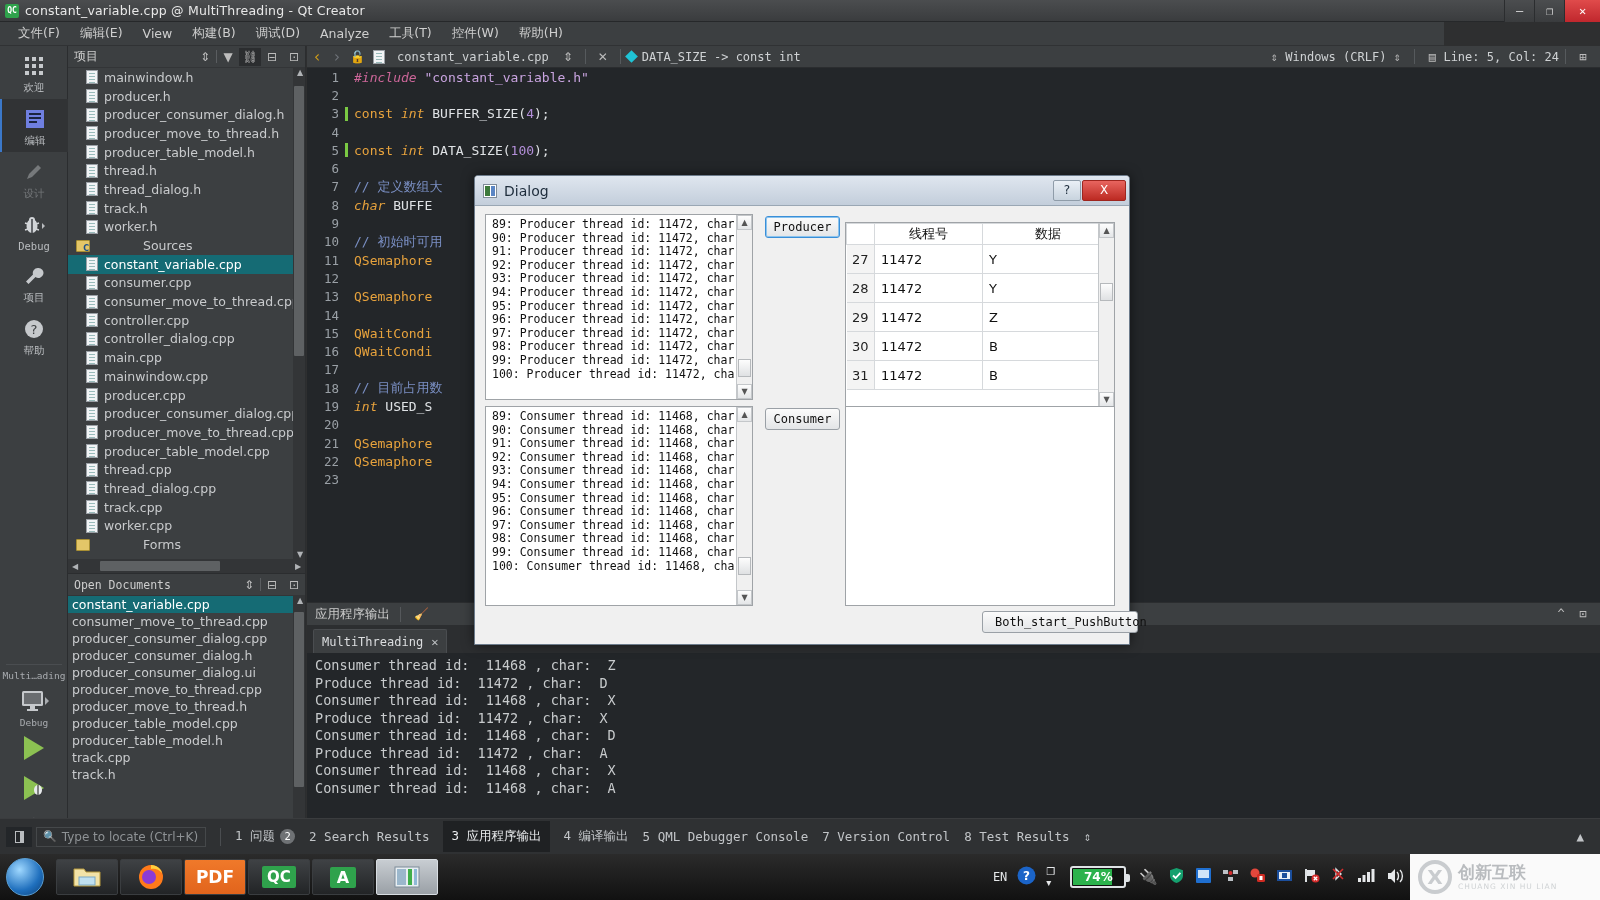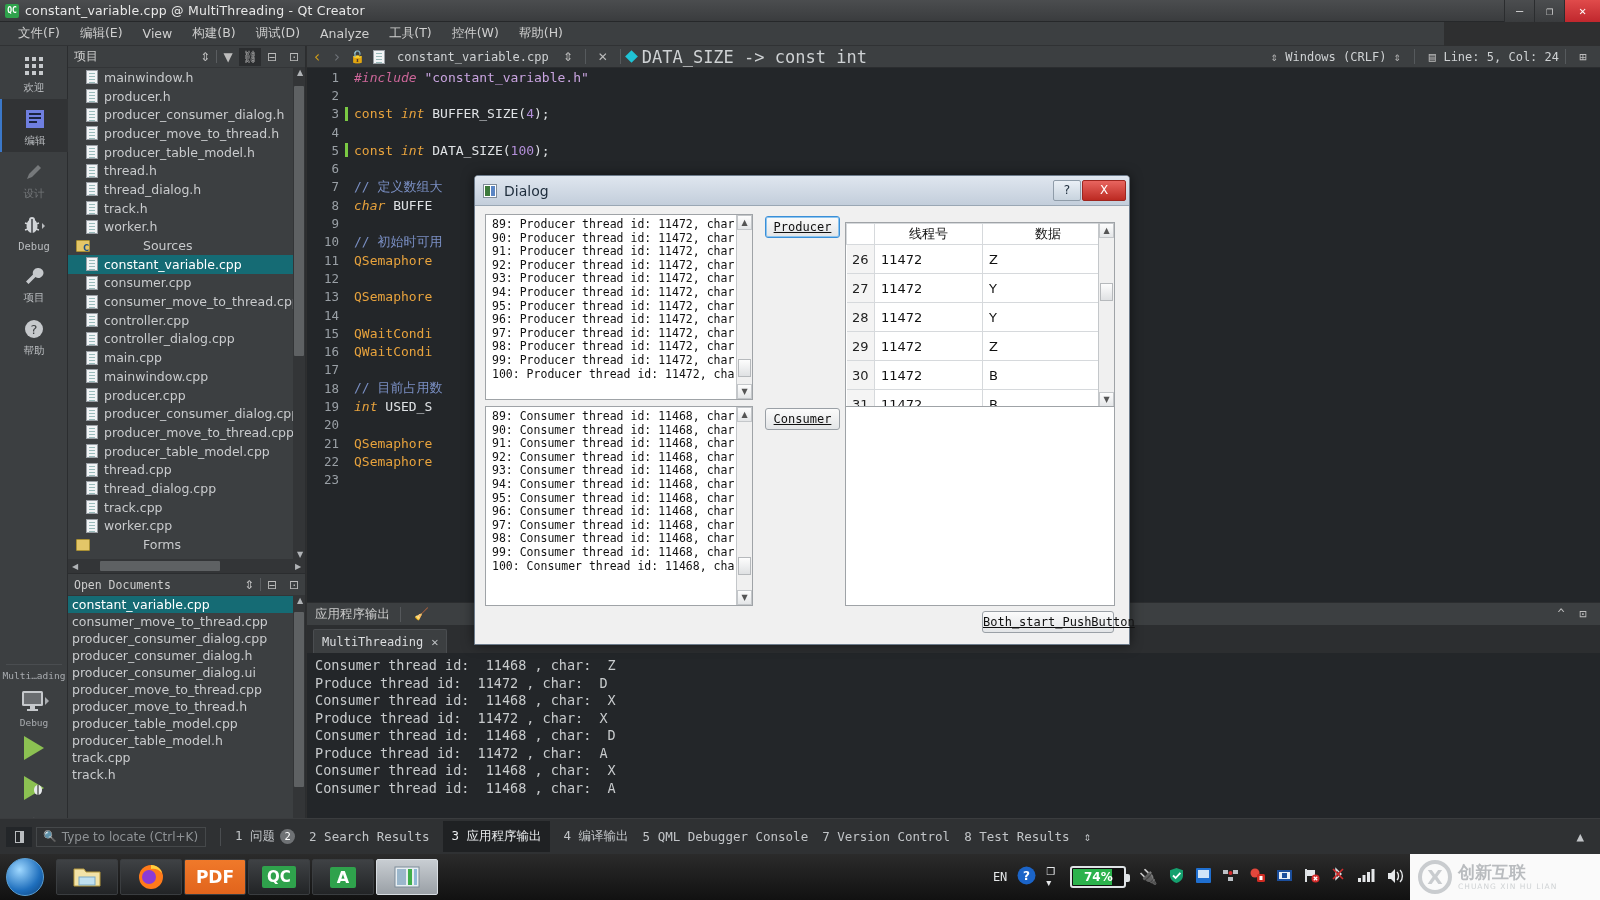--- a/index.html
+++ b/index.html
@@ -77,21 +77,21 @@
   .drow.sel { background:#156b74; }
   .drow.sel .dlbl { color:#fff; }
 
   
   .editorwrap { position:absolute; left:307px; top:46px; right:0; height:556px; background:#232629;}
   .edtoolbar { height:22px; background:#3c3f41; display:flex; align-items:center;
      border-bottom:1px solid #2b2d2f; }
   .nav-ar { width:20px; text-align:center; font-size:15px; font-family:"DejaVu Sans",sans-serif;}
   .ed-file { color:#cfd2d4; font-size:12px; font-family:"DejaVu Sans Mono",monospace; margin-left:6px;}
   .sep { width:1px; height:15px; background:#565a5d; margin:0 6px; }
-  .ed-sym { color:#cfd2d4; font-size:17px; font-family:"DejaVu Sans Mono",monospace;}
+  .ed-sym { color:#cfd2d4; font-size:12px; font-family:"DejaVu Sans Mono",monospace;}
   .diamond { width:9px;height:9px;background:#1fc4d6;transform:rotate(45deg);display:inline-block;margin-right:6px;}
   .ed-right { margin-left:auto; display:flex; align-items:center; color:#cfd2d4;
     font-size:12px; font-family:"DejaVu Sans Mono",monospace; padding-right:6px;}
   .code { position:absolute; top:22px; left:0; right:0; bottom:0; background:#232629; overflow:hidden;}
   .cline { height:18.3px; display:flex; align-items:center; font-family:"DejaVu Sans Mono",monospace; font-size:13px;}
   .gutter { width:38px; text-align:right; padding-right:6px; color:#9aa0a6; font-size:12.5px; flex:none;}
   .mark { width:3px; height:14px; background:#7ac943; margin-right:6px; flex:none;}
   .nomark { width:3px; margin-right:6px; flex:none;}
   .k { color:#e8a33d; }
   .pre { color:#cc6699; font-style:italic; }
@@ -172,21 +172,21 @@
   .logbox { background:#fff; border:1px solid #9fa3a7; position:relative; overflow:hidden;}
   .logtxt { padding:3px 0 0 6px; }
   .logline { font-family:"DejaVu Sans Mono",monospace; font-size:11.5px; line-height:13.6px; color:#111; white-space:pre;}
   .sb { position:absolute; right:0; top:0; bottom:0; width:16px; background:#f0f0f0; border-left:1px solid #c4c7ca;}
   .sb-up,.sb-dn { height:15px; display:flex; align-items:center; justify-content:center; color:#555; font-size:8px;
      background:linear-gradient(#fdfdfd,#e4e6e8); border:1px solid #c4c7ca;}
   .sb-dn { position:absolute; bottom:0; left:0; right:0;}
   .sb-th { position:absolute; left:1px; right:1px; height:18px; background:linear-gradient(#fdfdfd,#dfe1e3);
      border:1px solid #b6b9bc;}
   .qbtn { background:linear-gradient(#fbfbfb,#e3e5e7); border:1px solid #9aa0a6; border-radius:3px;
-    font-family:"DejaVu Sans Mono",monospace; font-size:12px; color:#101010; text-align:center;text-decoration:underline;}
+    font-family:"DejaVu Sans Mono",monospace; font-size:12px; color:#101010; text-align:center;}
   .qbtn.focus { border-color:#3a8fd8; box-shadow:0 0 0 1px #8cc4ee inset;}
   table.qtable { border-collapse:collapse; width:100%; font-family:"DejaVu Sans",sans-serif; font-size:13px;}
   table.qtable th { background:#fff; border:1px solid #d6d9dc; font-weight:normal; height:21px; color:#111;}
   table.qtable td { background:#fff; border-bottom:1px solid #d6d9dc; border-right:1px solid #d6d9dc;
     height:29px; padding-left:6px; color:#111;}
   table.qtable td.idx { background:#f4f4f4; text-align:center; padding:0; width:28px; color:#222;}
 </style>
 </head>
 <body>
 
@@ -727,25 +727,20 @@
       <div style="position:absolute;left:370px;top:16px;width:270px;height:186px;border:1px solid #9fa3a7;background:#fff;overflow:hidden;">
         <table class="qtable">
           <thead>
               <tr>
             <th style="width:28px;"></th>
             <th style="width:108px;">线程号</th>
             <th>数据</th>
           </tr>
             </thead>
           <tbody id="ptable">
-              <tr>
-                <td class="idx">26</td>
-                <td>11472</td>
-                <td>Z</td>
-              </tr>
               <tr>
                 <td class="idx">27</td>
                 <td>11472</td>
                 <td>Y</td>
               </tr>
               <tr>
                 <td class="idx">28</td>
                 <td>11472</td>
                 <td>Y</td>
               </tr>
@@ -791,21 +786,21 @@
         <div class="sb">
           <div class="sb-up">▲</div>
           <div class="sb-th" style="top:150px;"></div>
           <div class="sb-dn">▼</div>
         </div>
       </div>
       <div class="qbtn" style="position:absolute;left:290px;top:202px;width:75px;height:22px;line-height:20px;">Consumer</div>
 
       <div style="position:absolute;left:370px;top:200px;width:270px;height:200px;border:1px solid #9fa3a7;background:#fff;"></div>
 
-      <div class="qbtn" style="position:absolute;left:507px;top:405px;width:132px;height:22px;line-height:20px;">Both_start_PushButton</div>
+      <div class="qbtn" style="position:absolute;left:507px;top:405px;width:156px;height:22px;line-height:20px;padding-left:12px;">Both_start_PushButton</div>
     </div>
   </div>
 
   <div class="taskbar">
     <div class="startorb"></div>
     <div class="tbtn" style="left:56px;">
       <svg width="30" height="24" viewBox="0 0 30 24">
           <path d="M2 4h10l2 3h14v14H2z" fill="#f2e3a8" stroke="#b79a3d"></path>
       <rect x="7" y="12" width="16" height="8" fill="#bfe0f0" stroke="#7aa8c4"></rect>
         </svg>

